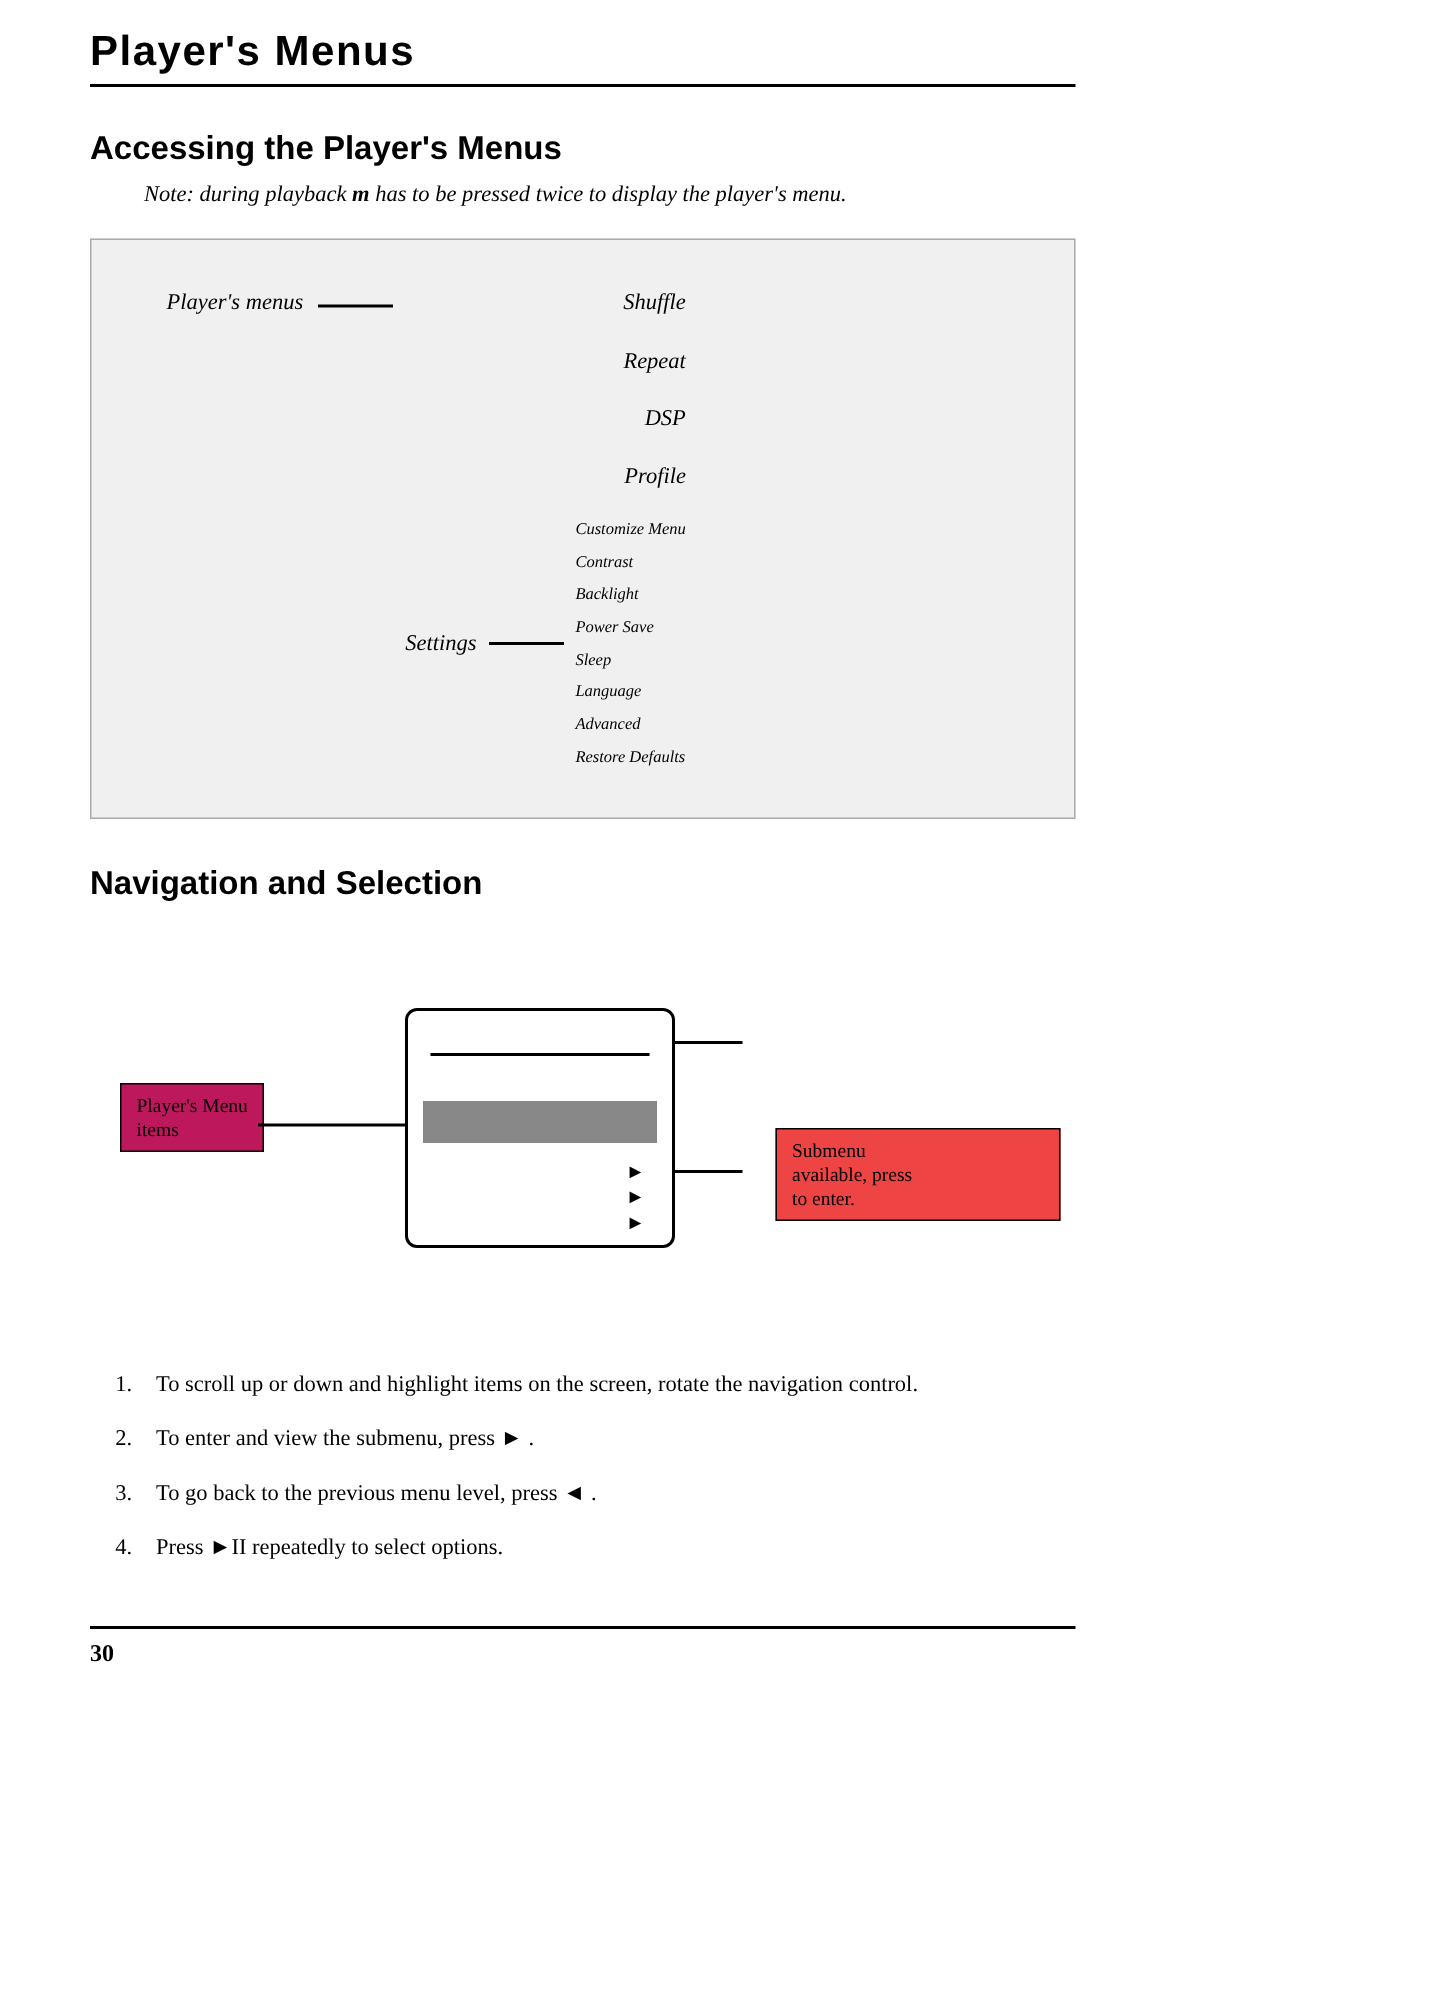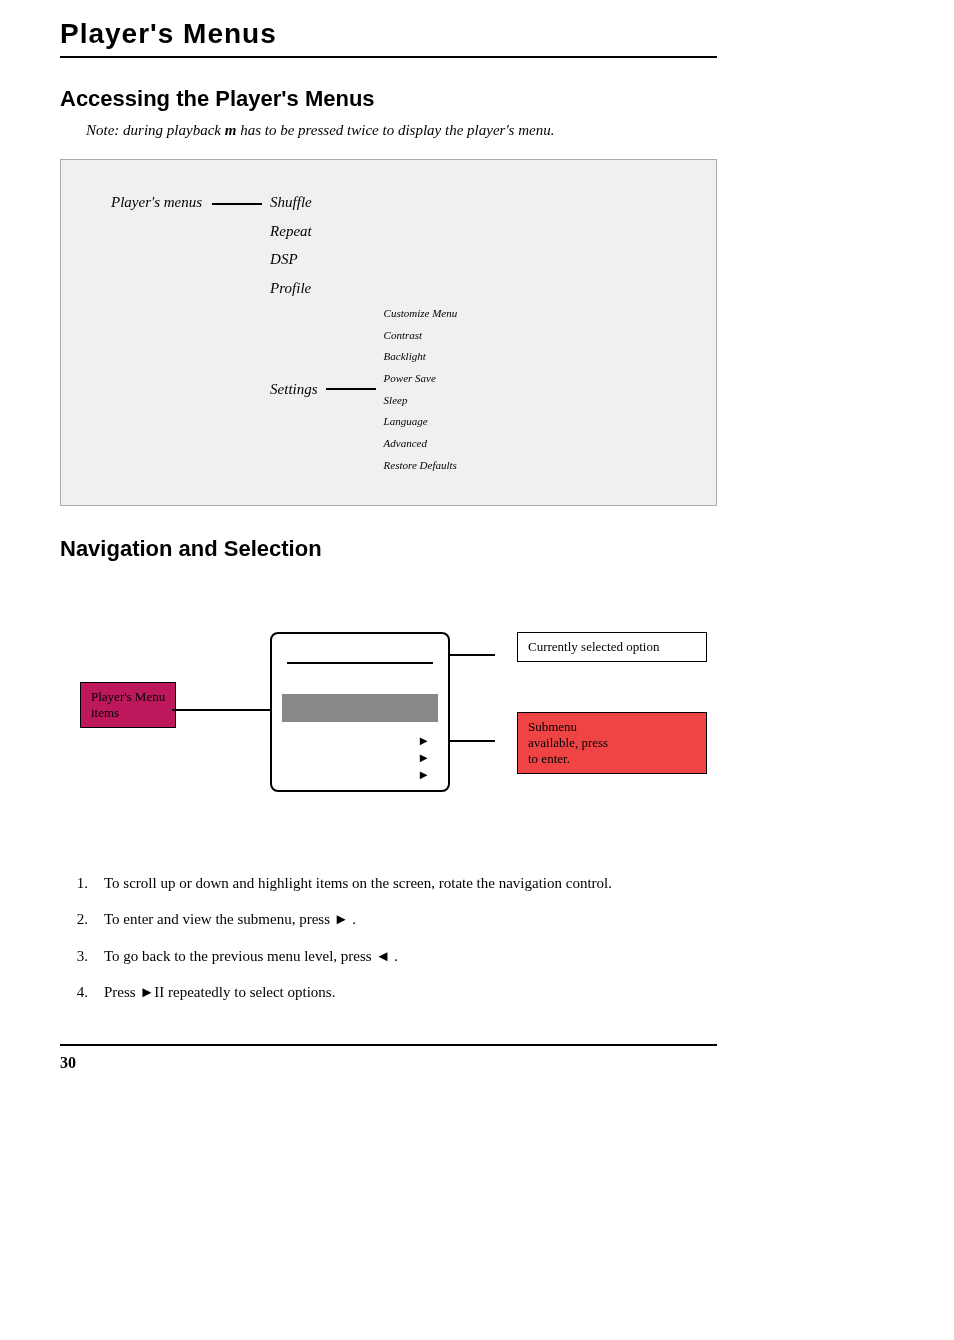--- a/index.html
+++ b/index.html
@@ -50,21 +50,21 @@
       margin-bottom: 8px;
     }
 
     .intro-text b {
       font-weight: 700;
     }
 
     .note-text {
       font-style: italic;
       font-size: 15px;
-      margin-left: 26px;
+      margin-left: 36px;
       margin-bottom: 20px;
     }
 
     .note-text b {
       font-weight: 700;
       font-style: italic;
     }
 
     
     .menu-diagram-box {
@@ -100,23 +100,24 @@
       width: 50px;
       height: 2px;
       background: #000;
       margin-top: 13px;
       flex-shrink: 0;
     }
 
     .menu-items-col {
       display: flex;
       flex-direction: column;
-      gap: 3px;
+      gap: 13px;
       margin-left: 8px;
       position: relative;
+      align-items: flex-end;
     }
 
     .menu-item {
       font-style: italic;
       font-size: 15px;
       white-space: nowrap;
       line-height: 1.7;
     }
 
     .menu-item-settings-row {
@@ -376,23 +377,20 @@
         <div class="screen-highlight"></div>
         <div class="screen-arrows">
           <span class="screen-arrow">►</span>
           <span class="screen-arrow">►</span>
           <span class="screen-arrow">►</span>
         </div>
       </div>
 
       <div class="nav-line-right-top"></div>
 
-      <div class="selected-option-box">
-        <span>Currently selected option</span>
-      </div>
 
       <div class="nav-line-right-bottom"></div>
 
       <div class="submenu-box">
         <span>Submenu</span><br>
         <span>available, press</span><br>
         <span>to enter.</span>
       </div>
 
     </div>

